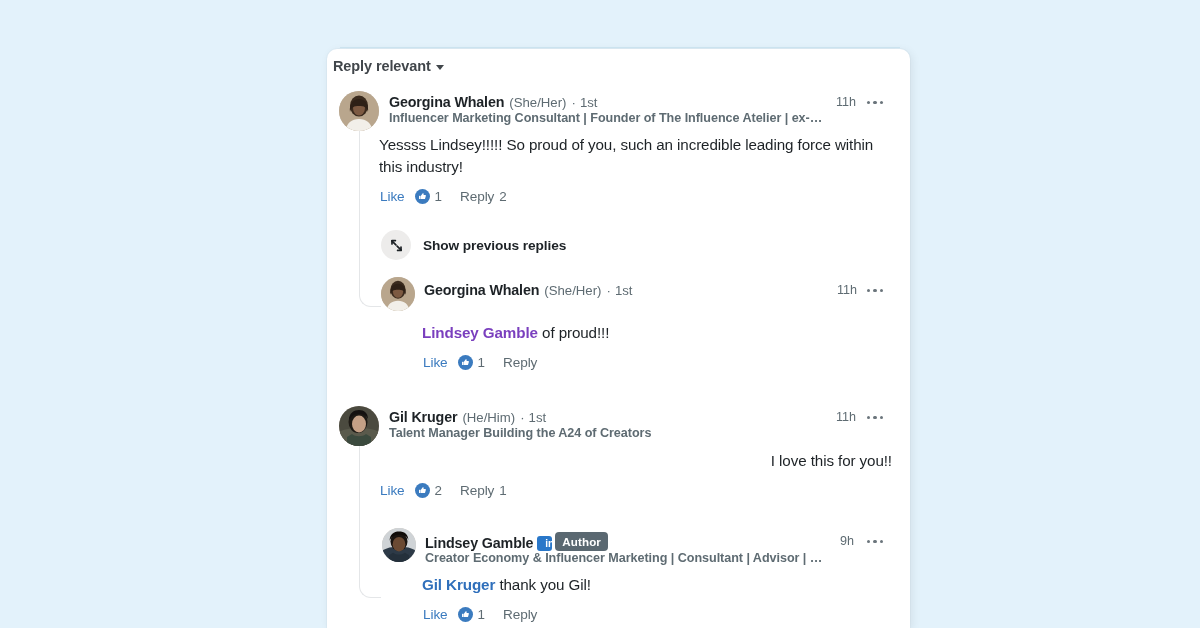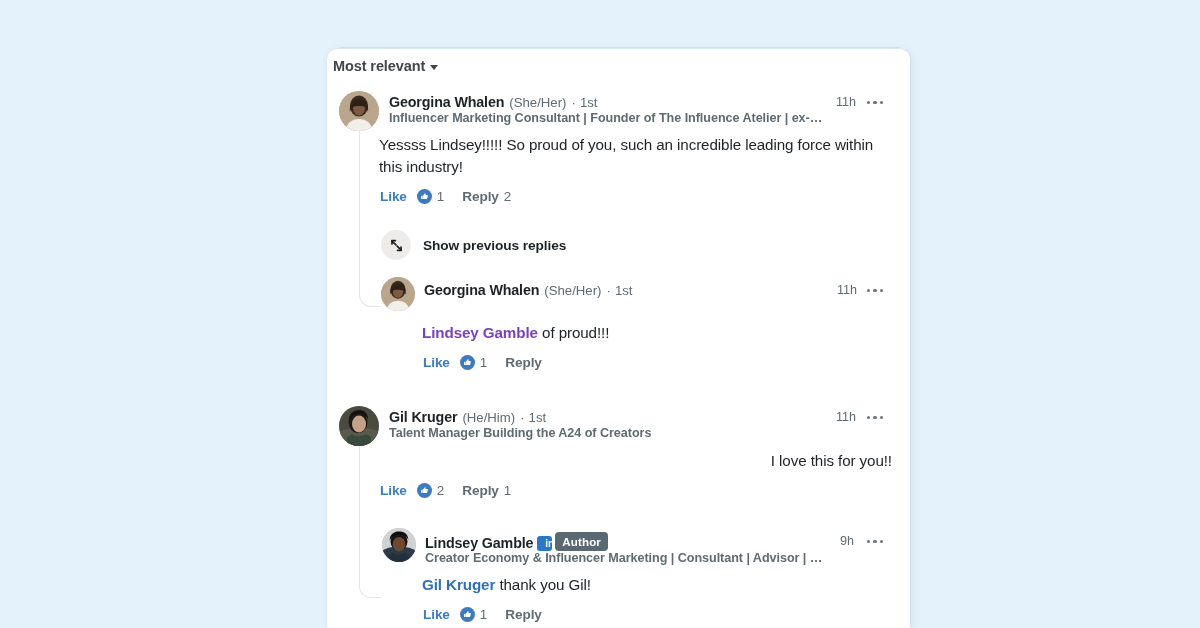--- a/index.html
+++ b/index.html
@@ -160,21 +160,21 @@
   }
 
   
   .actions {
     position: absolute;
     display: flex;
     align-items: center;
   }
   .act {
     font-size: 13.6px;
-    font-weight: 700;
+    font-weight: 400;
     color: #3b7bbf;
     cursor: pointer;
     letter-spacing: -0.1px;
   }
   .act.muted { color: #5e6b72; }
   .count {
     font-size: 13.4px;
     color: #5e6b72;
     margin-left: 5px;
   }
@@ -255,21 +255,21 @@
 <div class="page">
 
   <div class="watermark"></div>
 
   <div class="top-rule"></div>
 
   <div class="card">
     <div class="card-inner">
 
       <div class="sort-row">
-        <span class="sort-label">Most relevant</span>
+        <span class="sort-label">Reply relevant</span>
         <span class="caret"></span>
       </div>
 
       <div class="thread curve" style="left:32px; top:78px; width:22px; height:180px;"></div>
 
       <div class="comment" style="left:0; top:0; width:583px; height:160px;">
 
         <div class="avatar" style="left:12px; top:42px; width:40px; height:40px;">
           <svg width="40" height="40" viewBox="0 0 40 40">
             <rect width="40" height="40" fill="#b9a68d"></rect>

